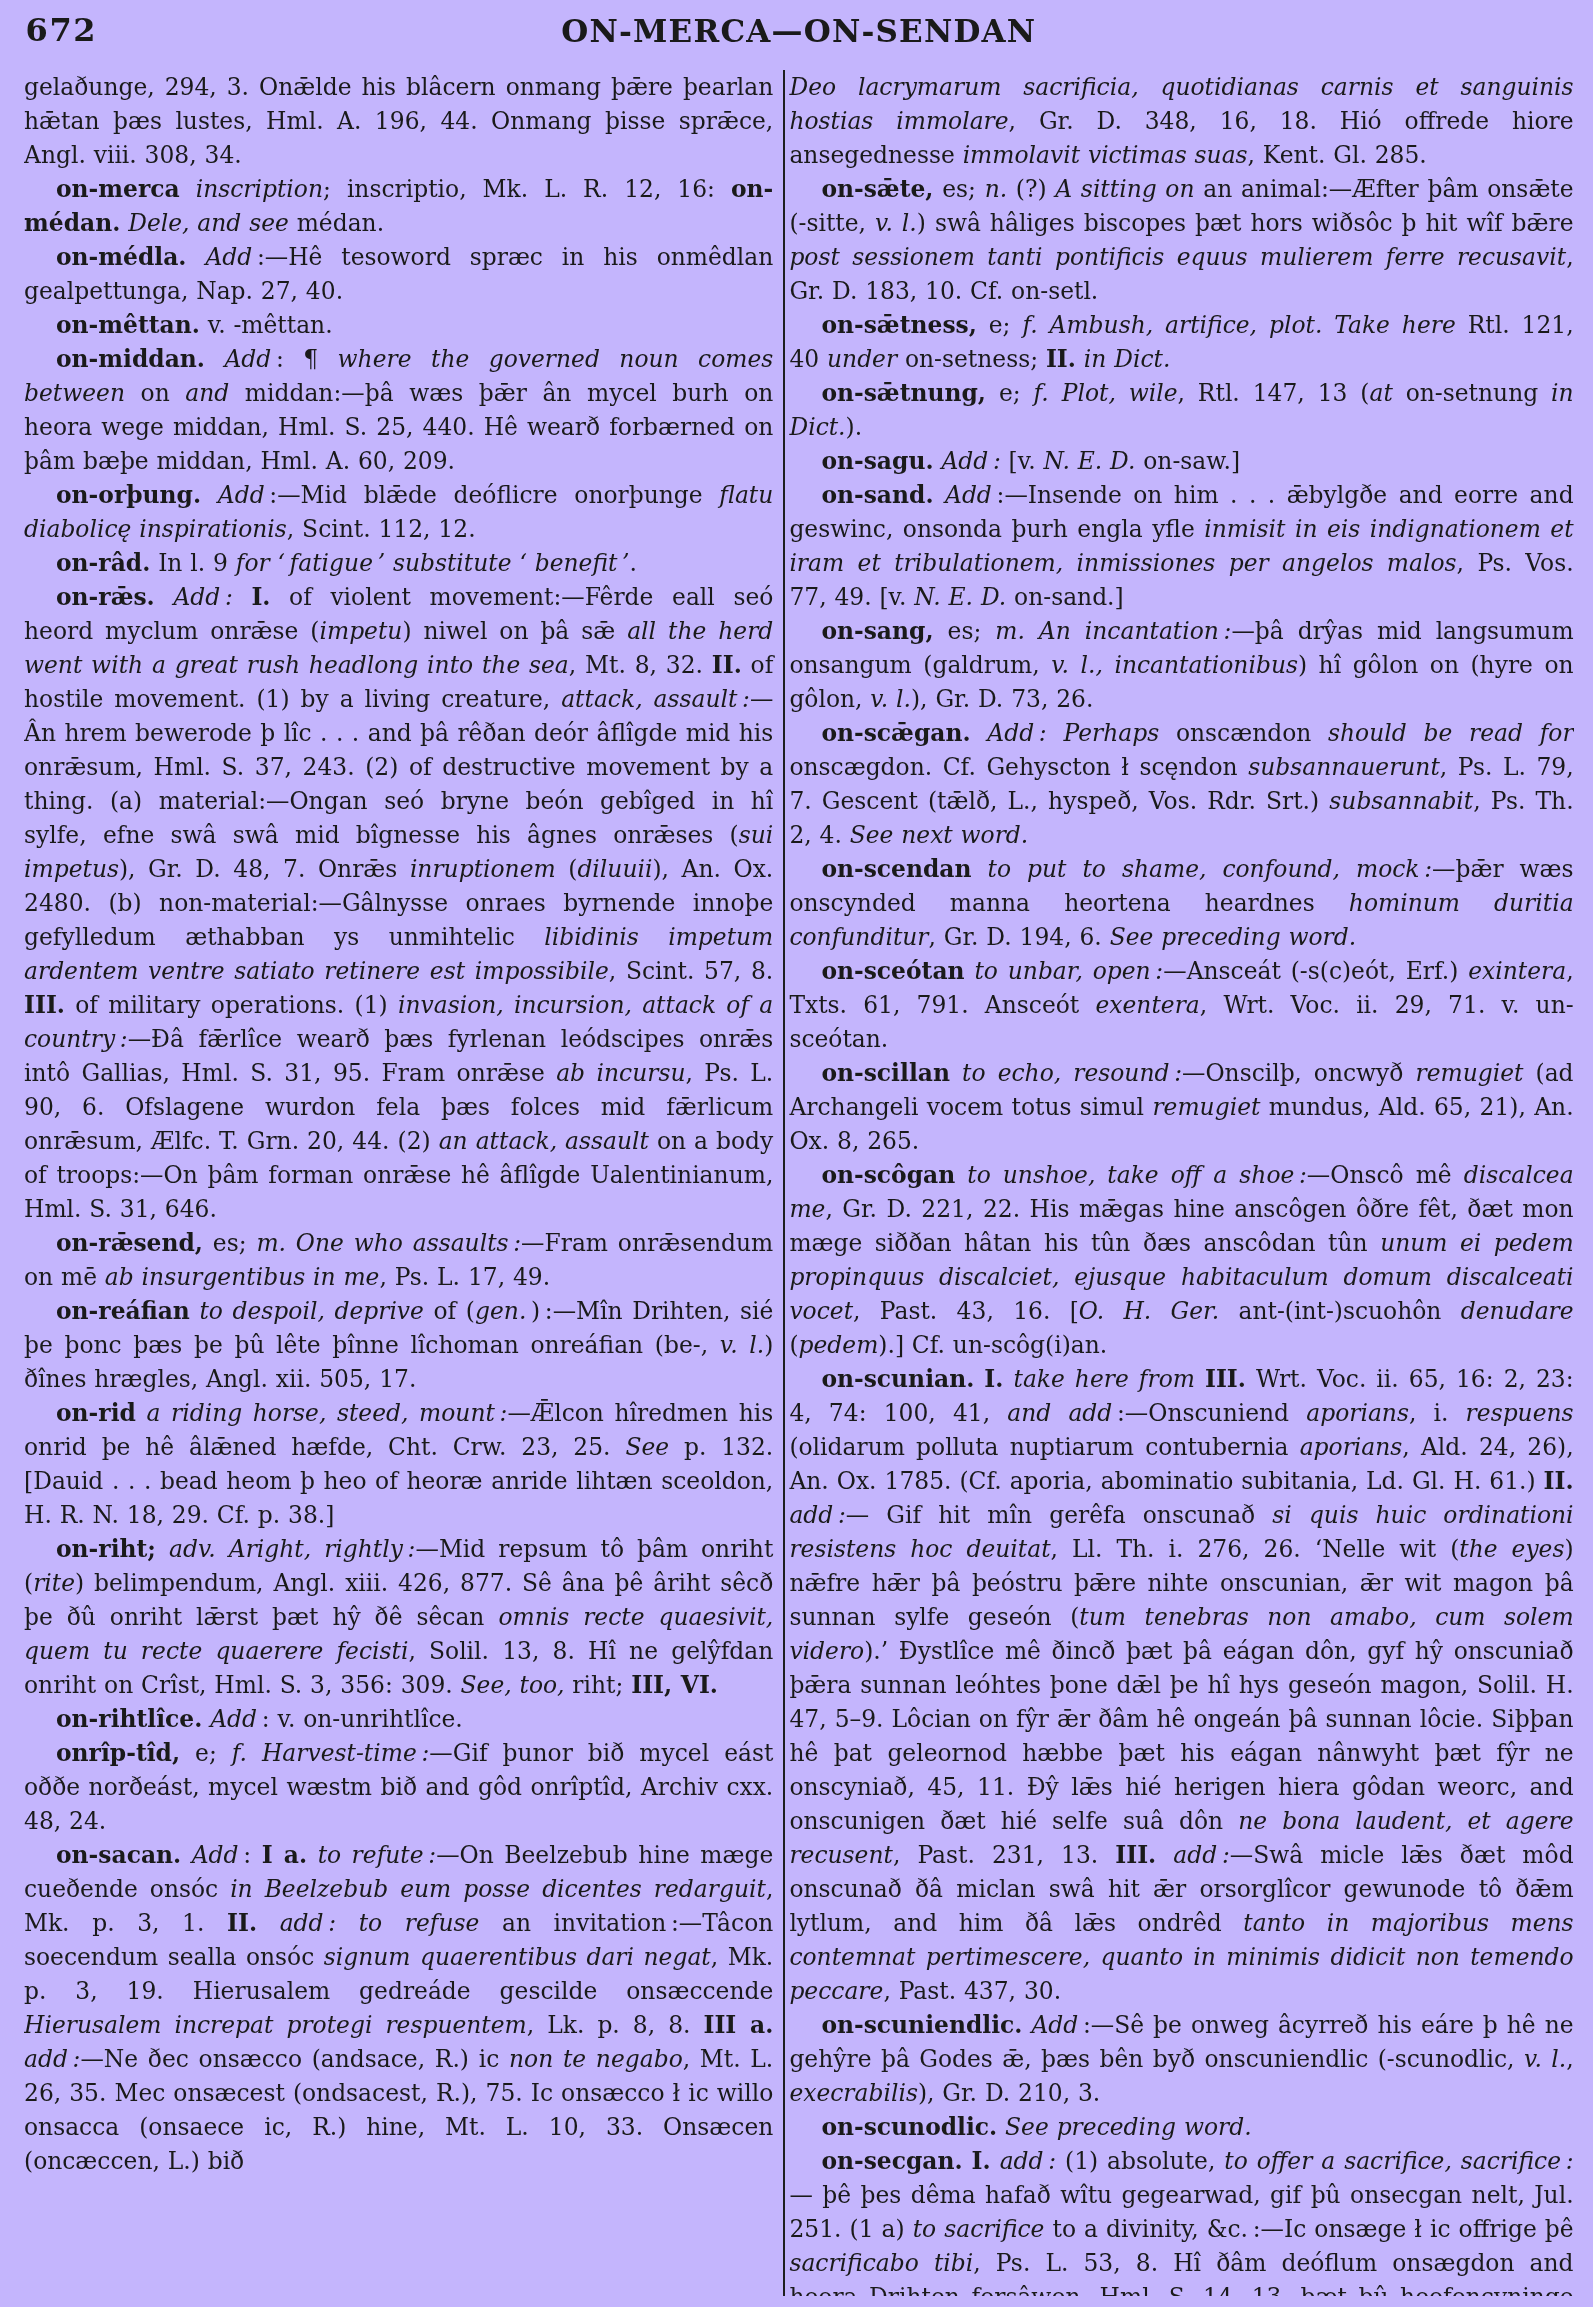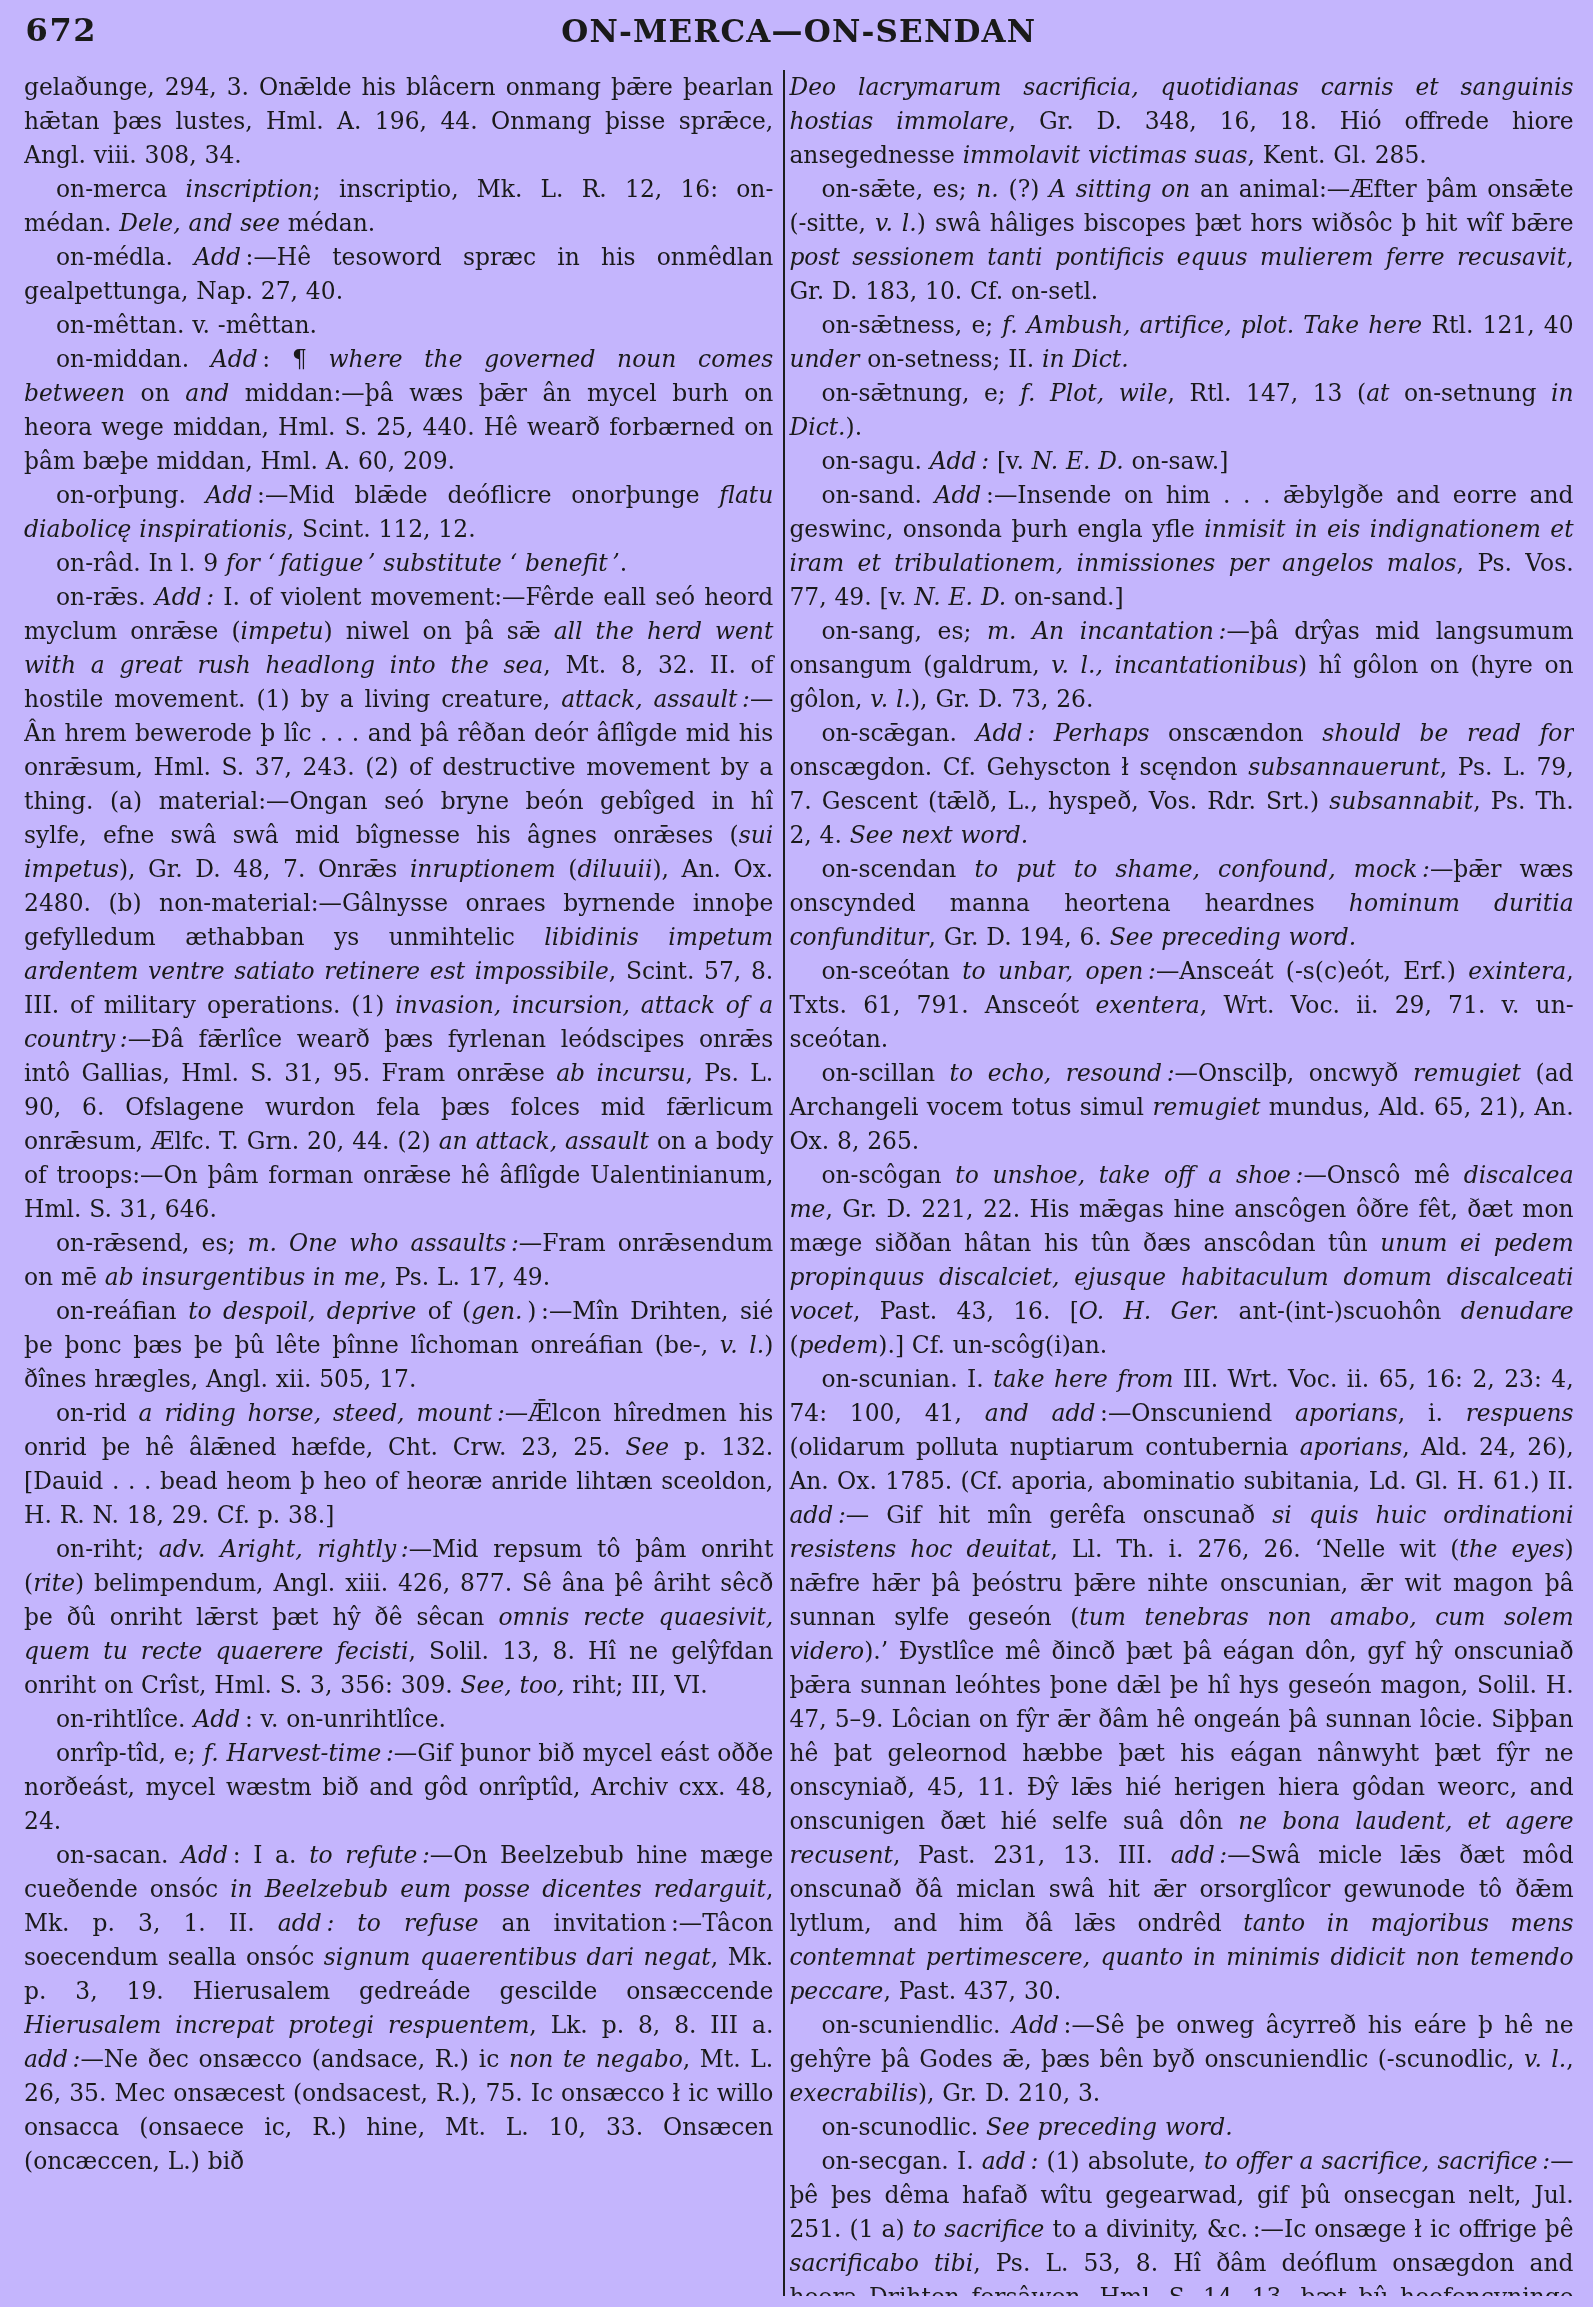--- a/index.html
+++ b/index.html
@@ -32,21 +32,21 @@
   .divider   { width: 2.4px; background: #1e1e1e; }
   .col-right { padding-left: 4px; flex: 1; }
   p.entry {
     margin: 0;
     font-size: 23.4px;
     line-height: 34px;
     text-indent: 32px;
     word-spacing: 0.4px;
   }
   p.entry.cont { text-indent: 0; }
-  .b { font-weight: normal; }
+  .b { font-weight: bold; }
   .i { font-style: italic; }
 </style>
 </head>
 <body>
 
 <div class="page">
   <div class="pagehead">
     <span class="pagenum">672</span>
     <span class="runhead">ON-MERCA—ON-SENDAN</span>
   </div>

